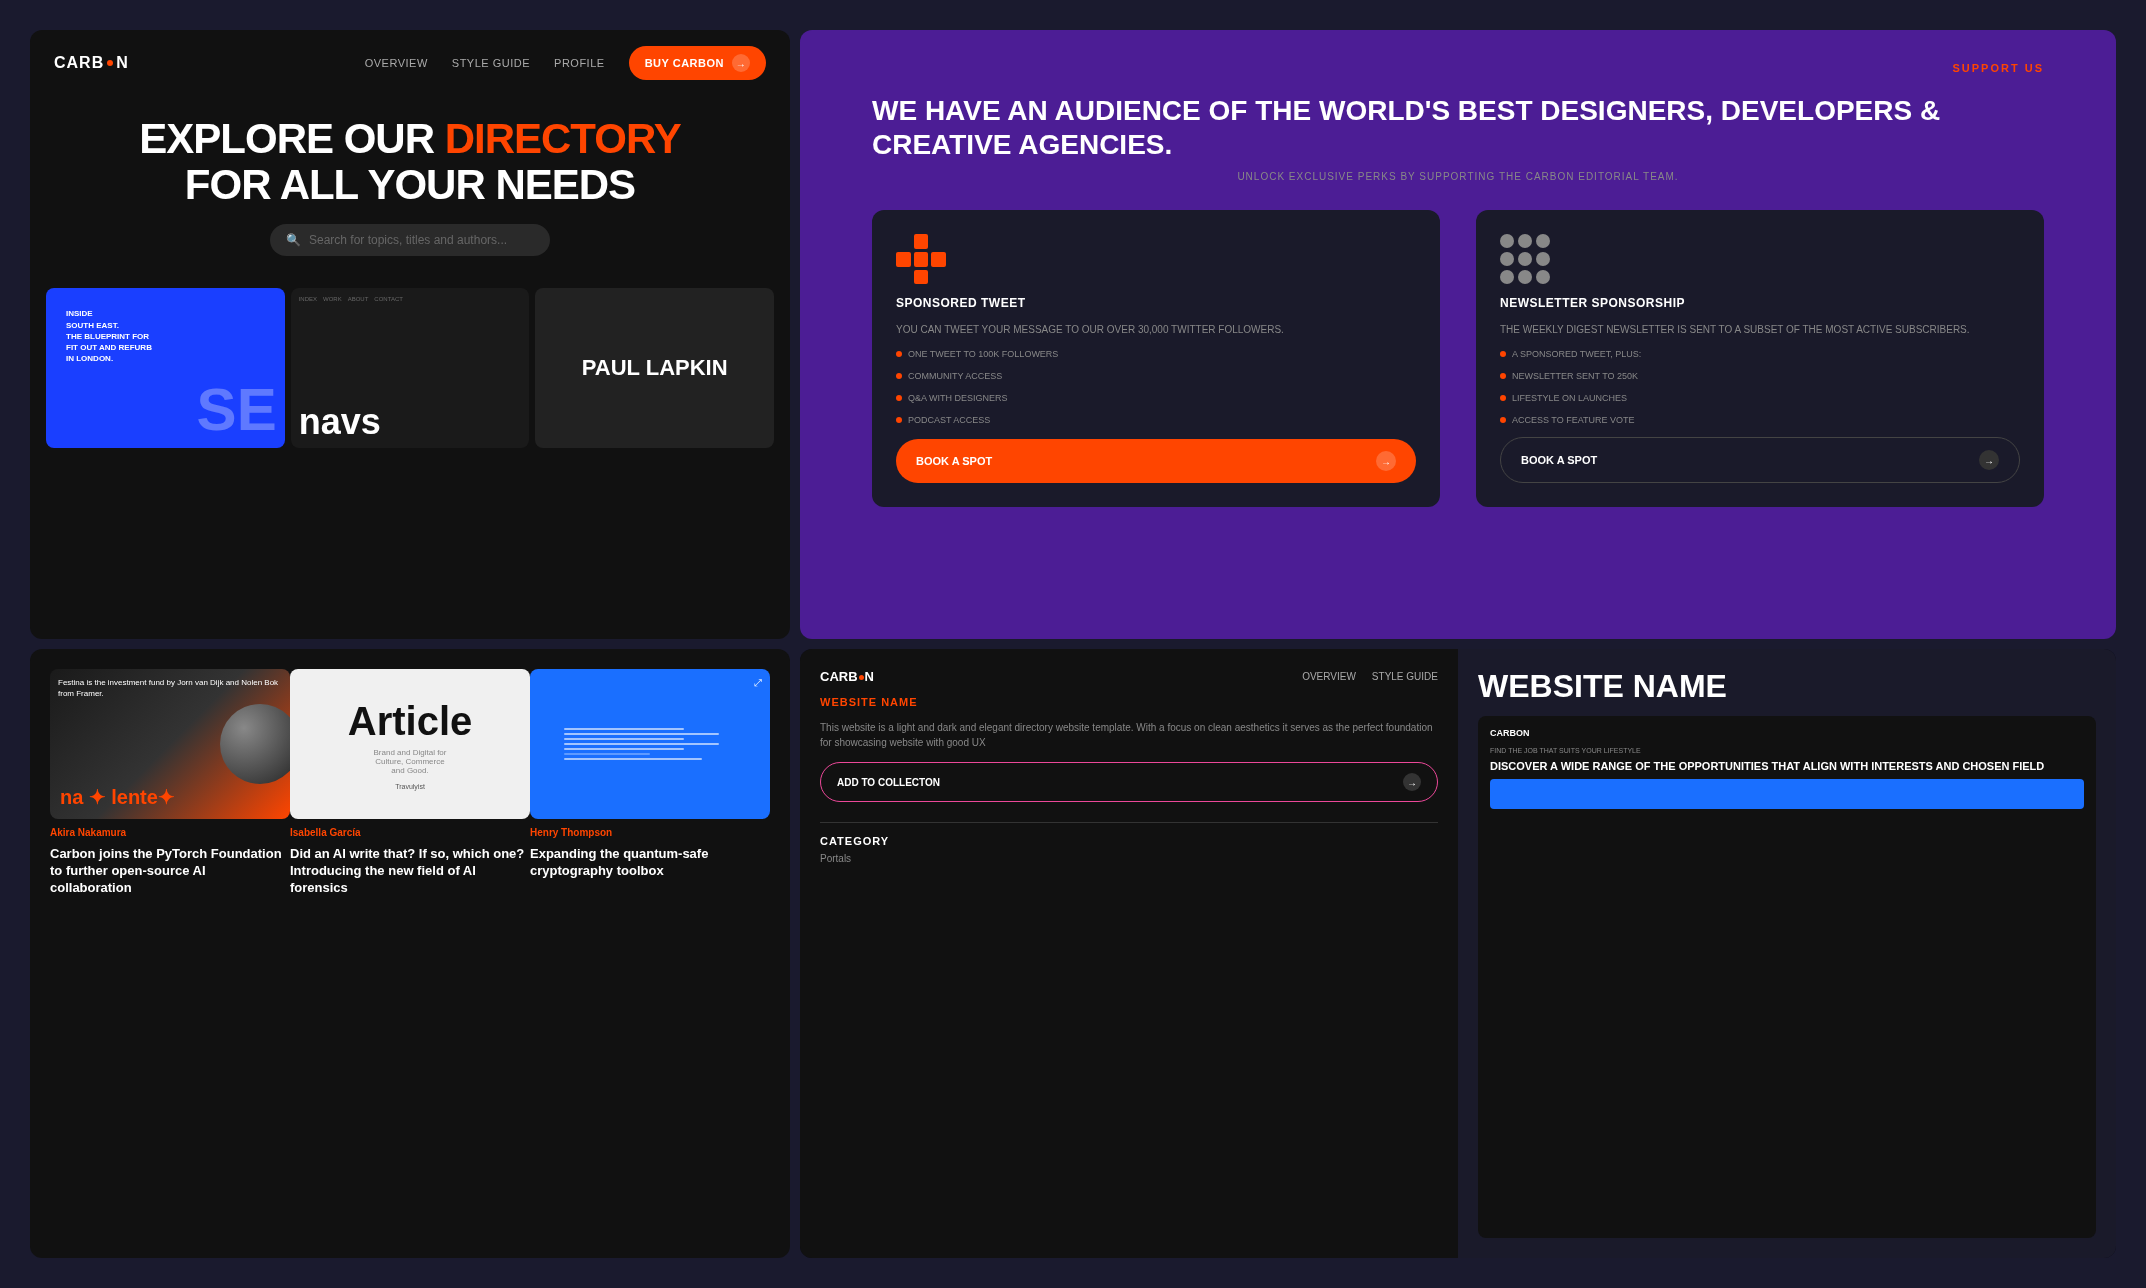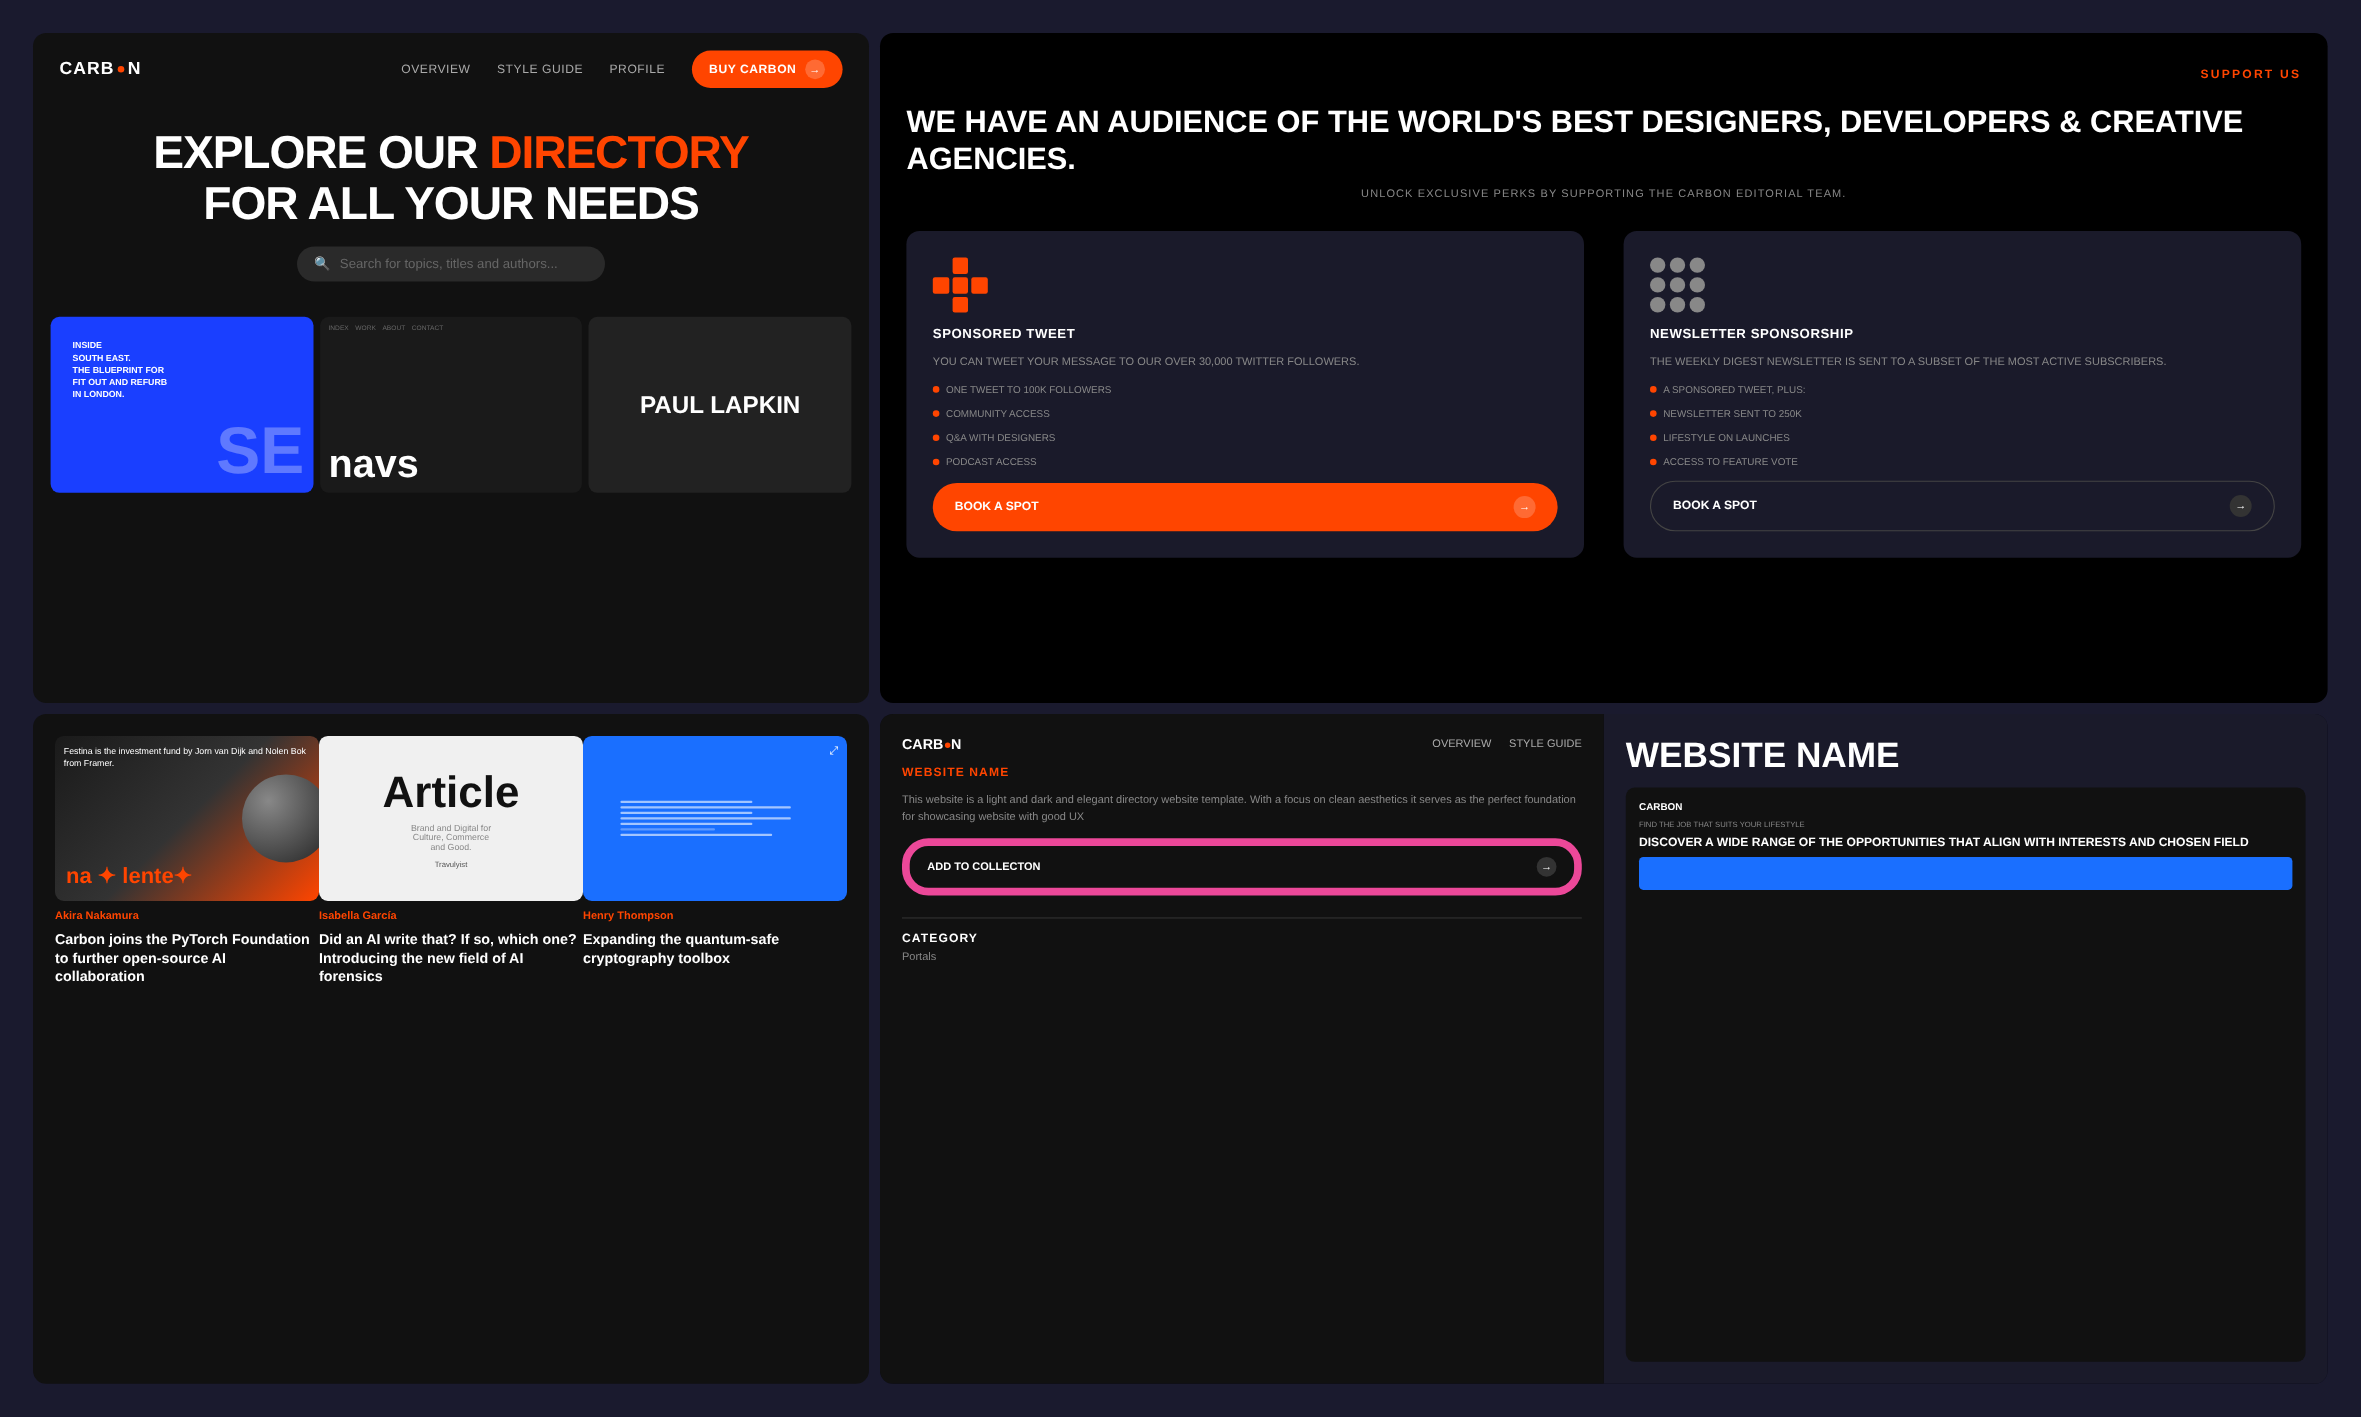--- a/index.html
+++ b/index.html
@@ -311,23 +311,23 @@
 
     .blog-title {
       color: white;
       font-size: 13px;
       font-weight: 700;
       line-height: 1.3;
     }
 
     
     .panel-top-right {
-      background: #000000;
+      background: #4c1d95;
       border-radius: 12px;
-      padding: 32px 24px;
+      padding: 32px 72px;
       display: flex;
       flex-direction: column;
       align-items: center;
     }
 
     .support-label {
       color: #ff4500;
       font-size: 11px;
       font-weight: 700;
       letter-spacing: 2px;
@@ -534,21 +534,21 @@
 
     .website-desc {
       color: #888;
       font-size: 10px;
       line-height: 1.5;
     }
 
     .add-btn {
       background: transparent;
       color: white;
-      border: 7px solid #ec4899;
+      border: 1px solid #ec4899;
       border-radius: 24px;
       padding: 10px 16px;
       font-size: 10px;
       font-weight: 600;
       cursor: pointer;
       display: flex;
       align-items: center;
       justify-content: space-between;
     }
 

